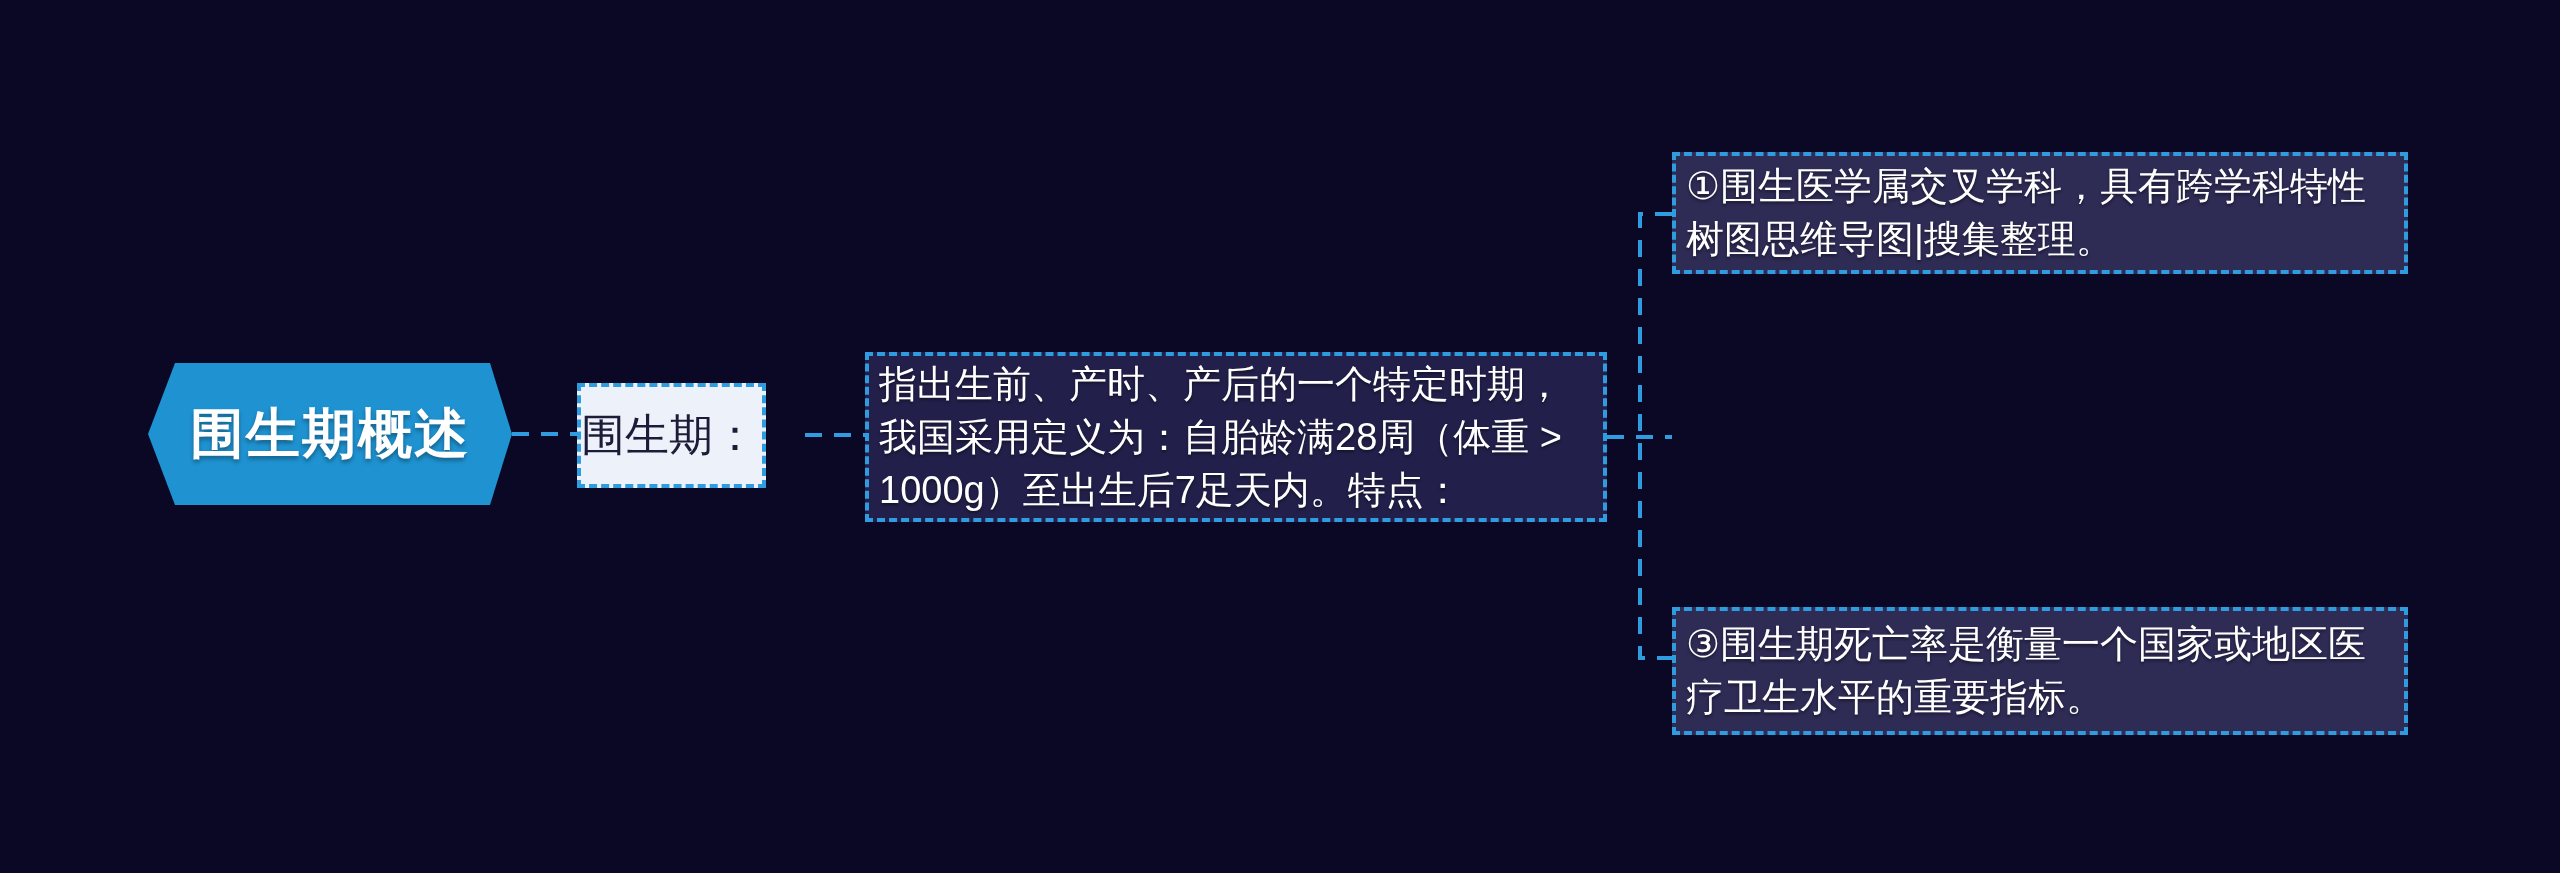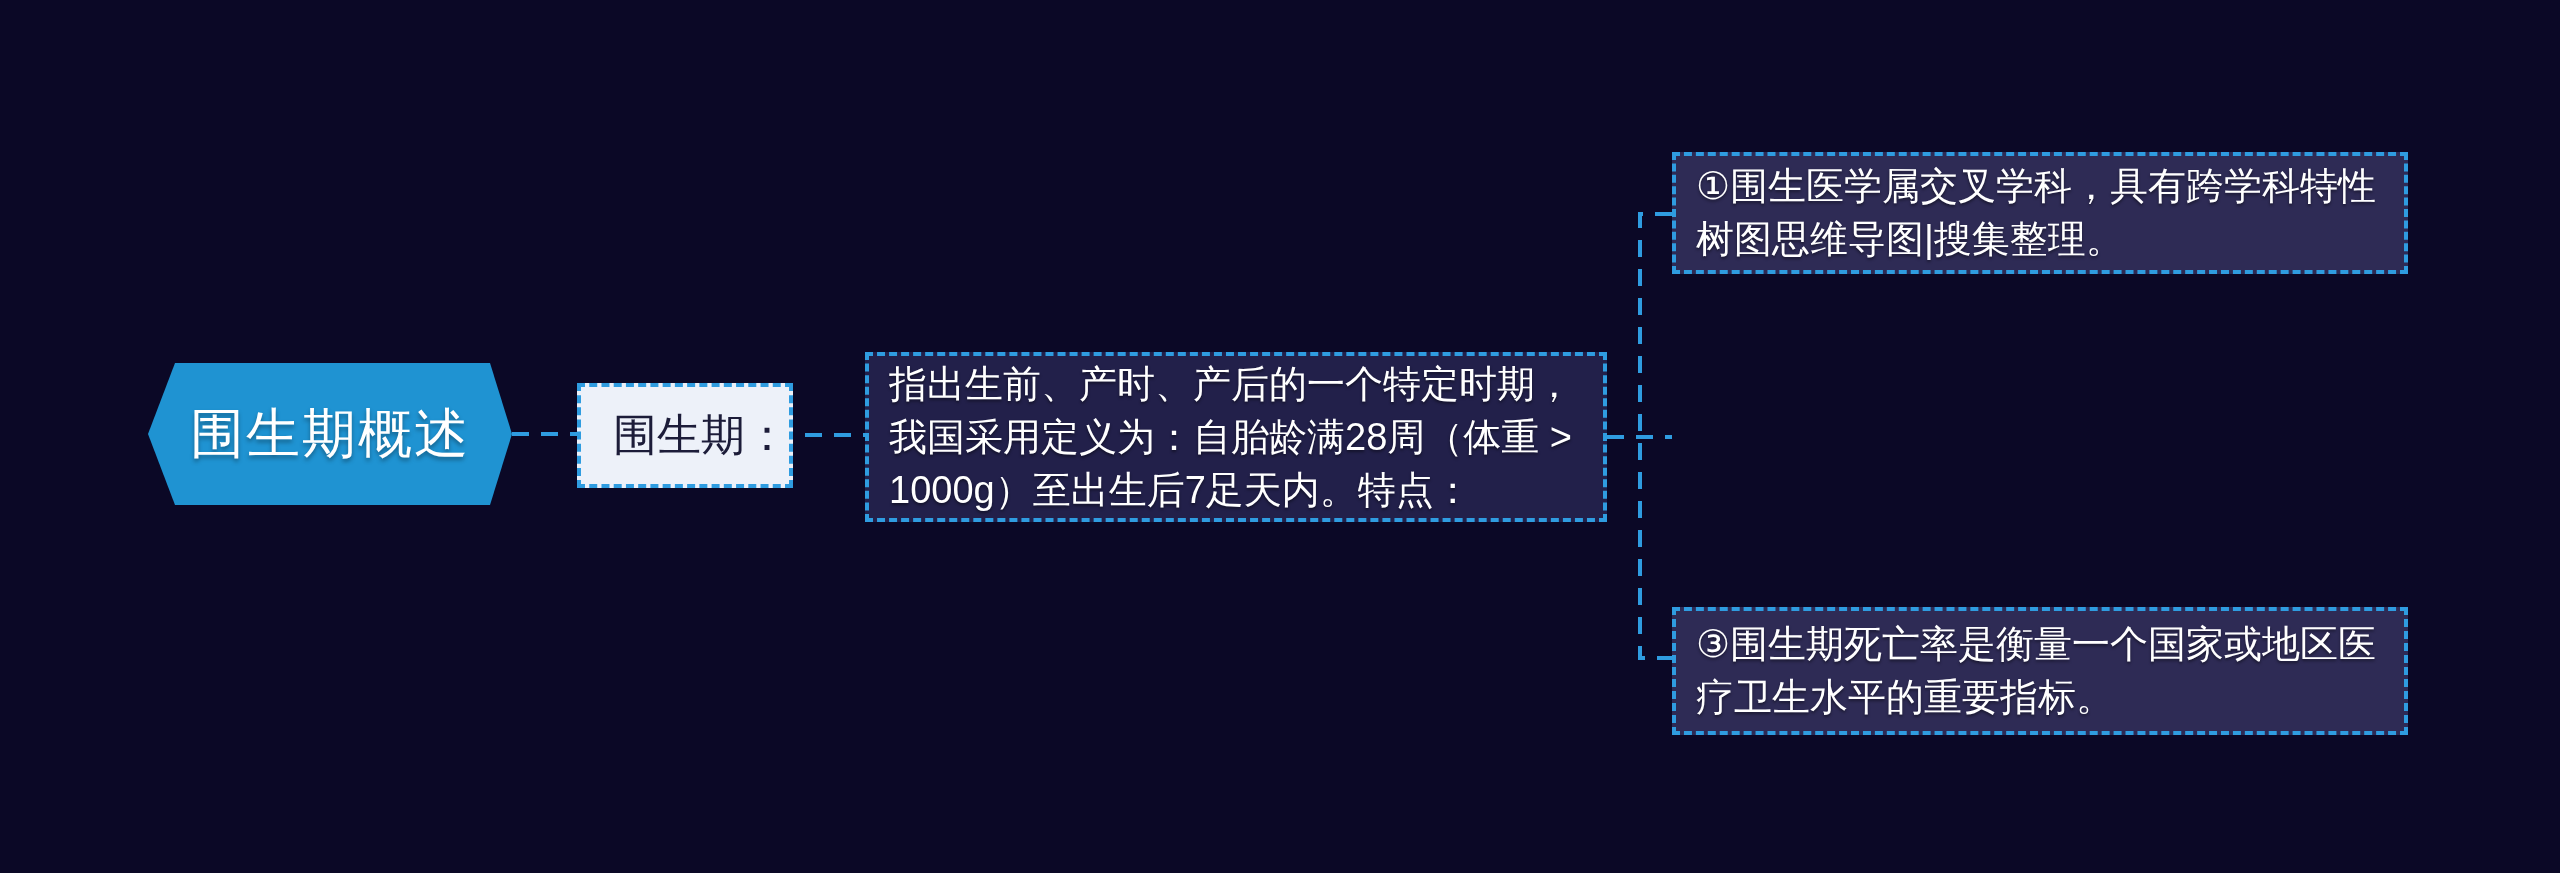--- a/index.html
+++ b/index.html
@@ -43,41 +43,41 @@
   .root-node {
     left: 148px; top: 363px;
     width: 364px; height: 142px;
     background: var(--accent-blue);
     clip-path: polygon(0 50%, 27px 0, calc(100% - 22px) 0, 100% 50%, calc(100% - 22px) 100%, 27px 100%);
     justify-content: center;
   }
   .root-label {
     color: var(--text-light);
     font-size: 54px;
-    font-weight: normal;
+    font-weight: bold;
     letter-spacing: 2px;
     text-shadow: 0 3px 4px rgba(0,0,0,0.35);
     white-space: nowrap;
   }
   .topic-node {
     left: 577px; top: 383px;
-    width: 216px; height: 105px;
+    width: 189px; height: 105px;
     background: var(--topic-fill);
     border: 4px dashed var(--dash-blue);
-    justify-content: flex-end;
+    justify-content: flex-start;
   }
   .topic-label {
     color: var(--text-dark);
     font-size: 44px;
     white-space: nowrap;
   }
   .text-box {
     background: var(--branch-fill);
     border: 4px dashed var(--dash-blue);
-    padding: 0 20px;
+    padding: 0 10px;
   }
   .text-box .box-text {
     color: var(--text-light);
     font-size: 38px;
     line-height: 53px;
     text-shadow: 0 2px 3px rgba(0,0,0,0.45);
   }
   .definition-node {
     left: 865px; top: 352px;
     width: 742px; height: 170px;

